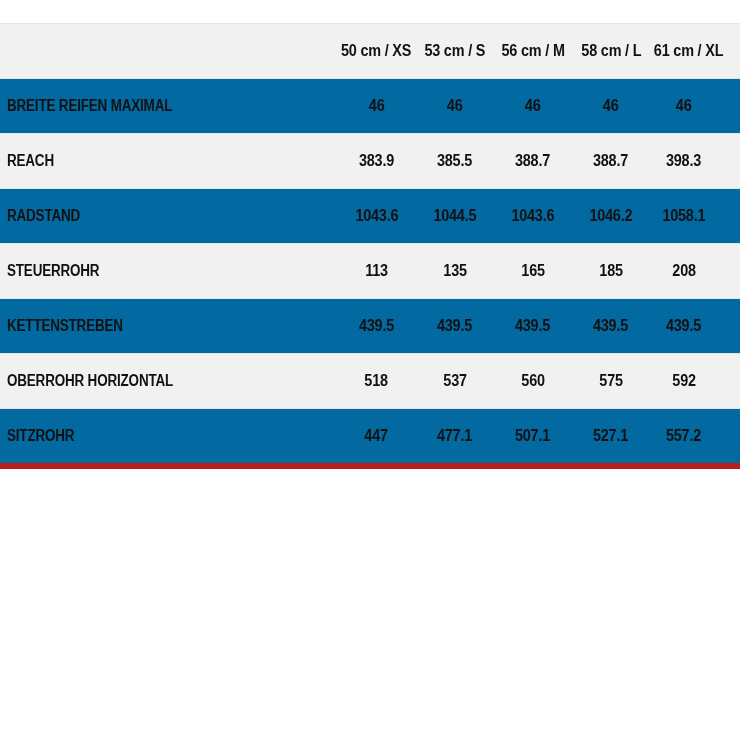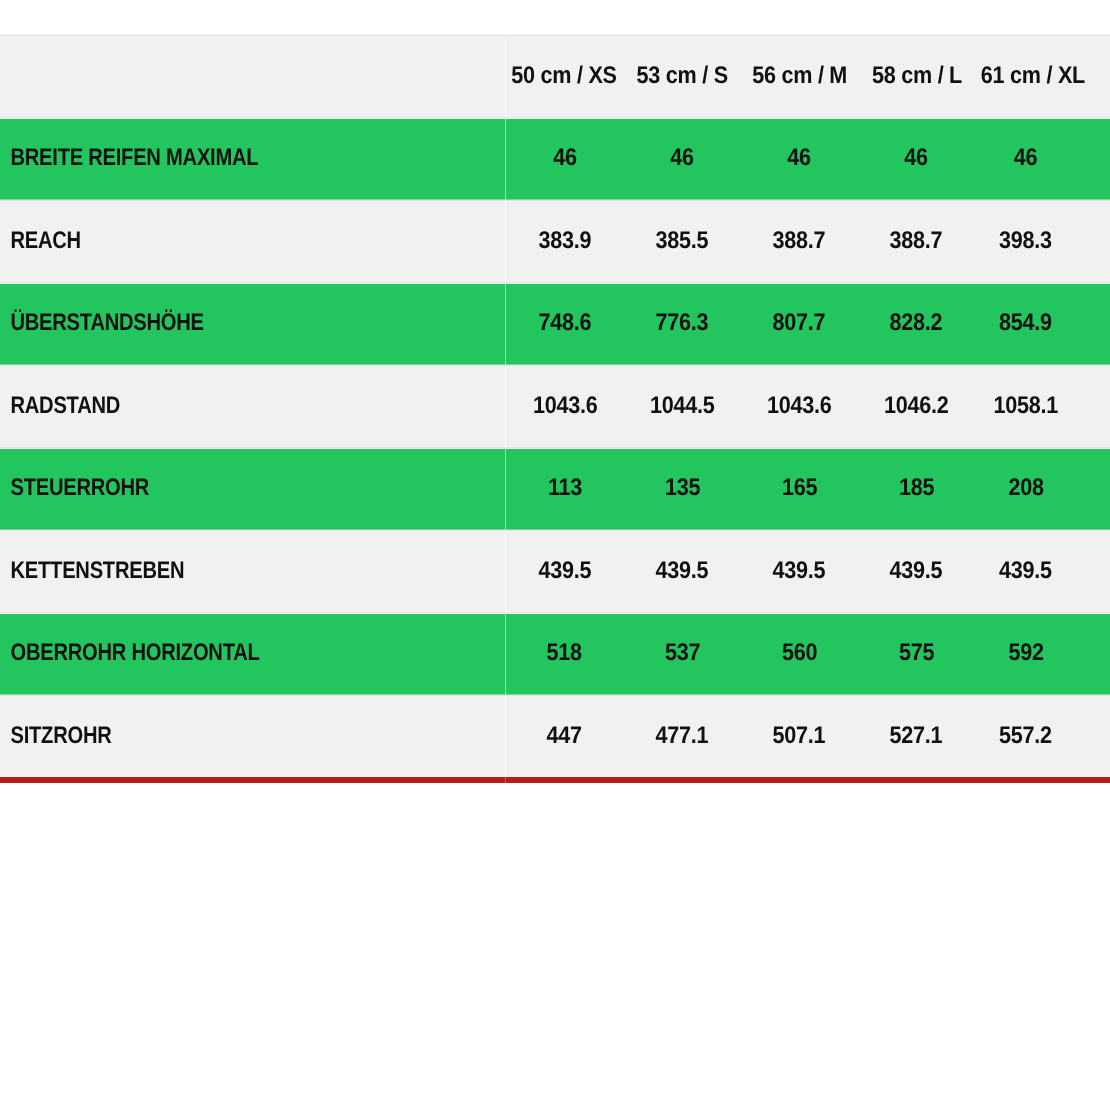--- a/index.html
+++ b/index.html
@@ -21,27 +21,27 @@
     border-collapse: collapse;
     table-layout: fixed;
   }
   table.geo tr {
     border-top: 1px solid #e4e4e4;
   }
   table.geo thead tr {
     background: #f1f1f1;
   }
   table.geo tbody tr {
-    background: #22c55e;
+    background: #0369a1;
   }
   table.geo tbody tr:nth-child(even) {
     background: #f1f1f1;
   }
   table.geo tbody tr:last-child {
-    border-bottom: 4px solid #b91c1c;
+    border-bottom: 6px solid #b91c1c;
   }
   table.geo th, table.geo td {
     height: 54px;
     padding: 0;
     vertical-align: middle;
     text-align: center;
     font-weight: 700;
     color: #111111;
     font-size: 16px;
     overflow: hidden;
@@ -101,28 +101,20 @@
         </tr>
         <tr>
           <td class="label-cell"><span class="cnd">REACH</span></td>
           <td><span class="cnd">383.9</span></td>
           <td><span class="cnd">385.5</span></td>
           <td><span class="cnd">388.7</span></td>
           <td><span class="cnd">388.7</span></td>
           <td><span class="cnd">398.3</span></td>
         </tr>
         <tr>
-          <td class="label-cell"><span class="cnd">ÜBERSTANDSHÖHE</span></td>
-          <td><span class="cnd">748.6</span></td>
-          <td><span class="cnd">776.3</span></td>
-          <td><span class="cnd">807.7</span></td>
-          <td><span class="cnd">828.2</span></td>
-          <td><span class="cnd">854.9</span></td>
-        </tr>
-        <tr>
           <td class="label-cell"><span class="cnd">RADSTAND</span></td>
           <td><span class="cnd">1043.6</span></td>
           <td><span class="cnd">1044.5</span></td>
           <td><span class="cnd">1043.6</span></td>
           <td><span class="cnd">1046.2</span></td>
           <td><span class="cnd">1058.1</span></td>
         </tr>
         <tr>
           <td class="label-cell"><span class="cnd">STEUERROHR</span></td>
           <td><span class="cnd">113</span></td>

